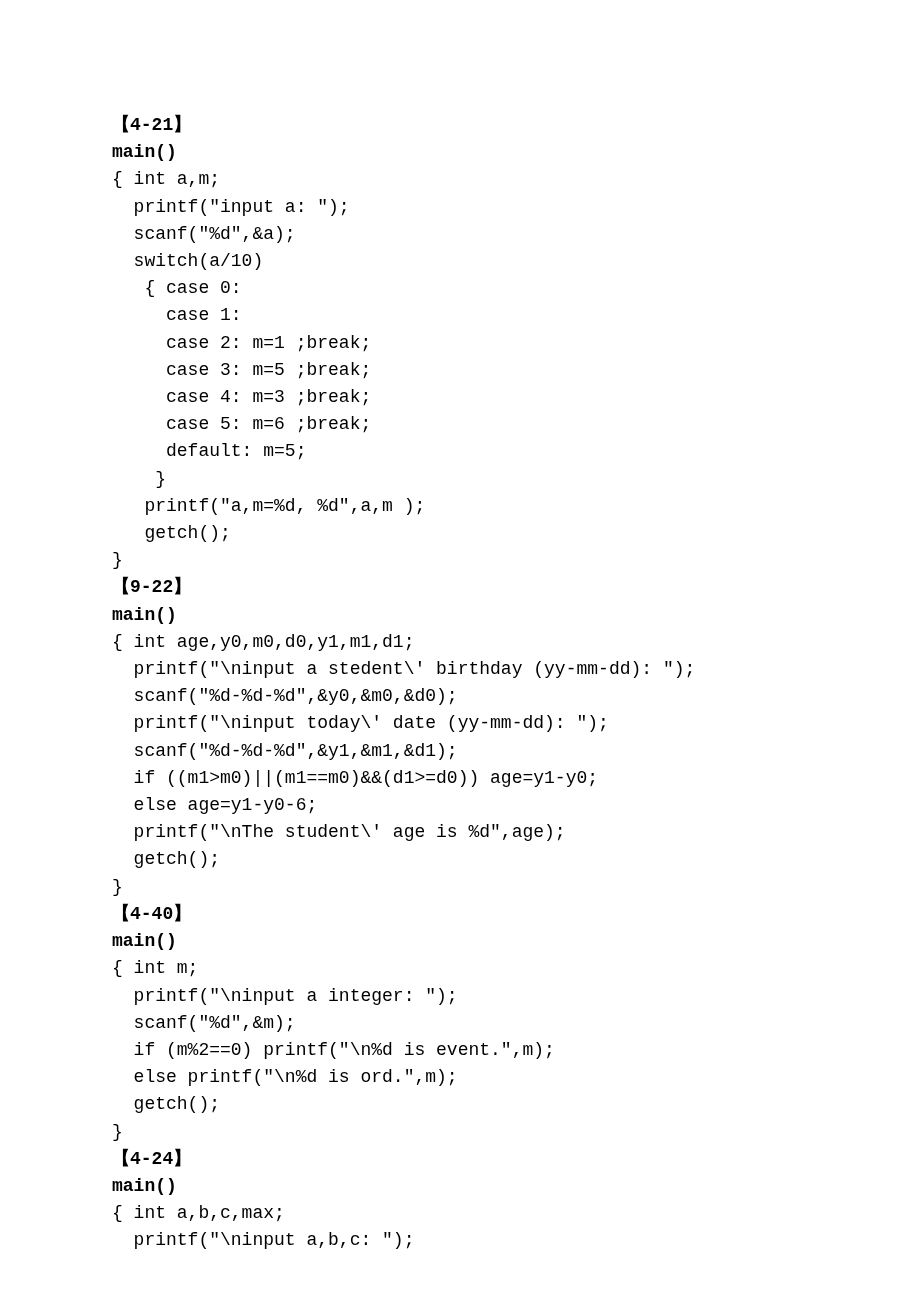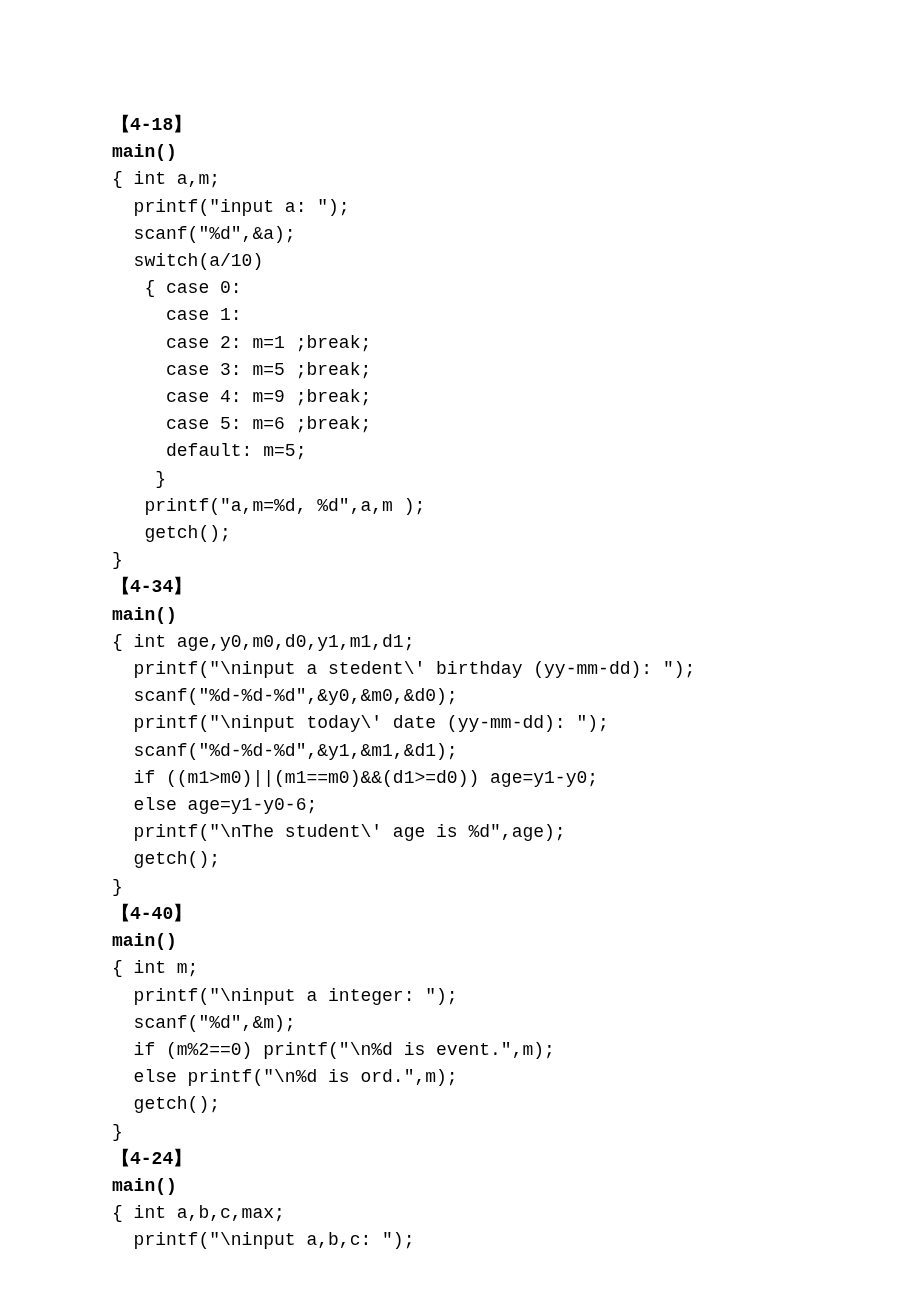--- a/index.html
+++ b/index.html
@@ -19,38 +19,38 @@
   .title {
     font-weight: bold;
   }
   .fn {
     font-weight: bold;
   }
 </style>
 </head>
 <body>
 
-<div class="page"><span class="title">【4-18】</span>
+<div class="page"><span class="title">【4-21】</span>
 <span class="fn">main()</span>
 <span>{ int a,m;</span>
 <span>  printf("input a: ");</span>
 <span>  scanf("%d",&amp;a);</span>
 <span>  switch(a/10)</span>
 <span>   { case 0:</span>
 <span>     case 1:</span>
 <span>     case 2: m=1 ;break;</span>
 <span>     case 3: m=5 ;break;</span>
-<span>     case 4: m=9 ;break;</span>
+<span>     case 4: m=3 ;break;</span>
 <span>     case 5: m=6 ;break;</span>
 <span>     default: m=5;</span>
 <span>    }</span>
 <span>   printf("a,m=%d, %d",a,m );</span>
 <span>   getch();</span>
 <span>}</span>
-<span class="title">【4-34】</span>
+<span class="title">【9-22】</span>
 <span class="fn">main()</span>
 <span>{ int age,y0,m0,d0,y1,m1,d1;</span>
 <span>  printf("\ninput a stedent\' birthday (yy-mm-dd): ");</span>
 <span>  scanf("%d-%d-%d",&amp;y0,&amp;m0,&amp;d0);</span>
 <span>  printf("\ninput today\' date (yy-mm-dd): ");</span>
 <span>  scanf("%d-%d-%d",&amp;y1,&amp;m1,&amp;d1);</span>
 <span>  if ((m1&gt;m0)||(m1==m0)&amp;&amp;(d1&gt;=d0)) age=y1-y0;</span>
 <span>  else age=y1-y0-6;</span>
 <span>  printf("\nThe student\' age is %d",age);</span>
 <span>  getch();</span>

